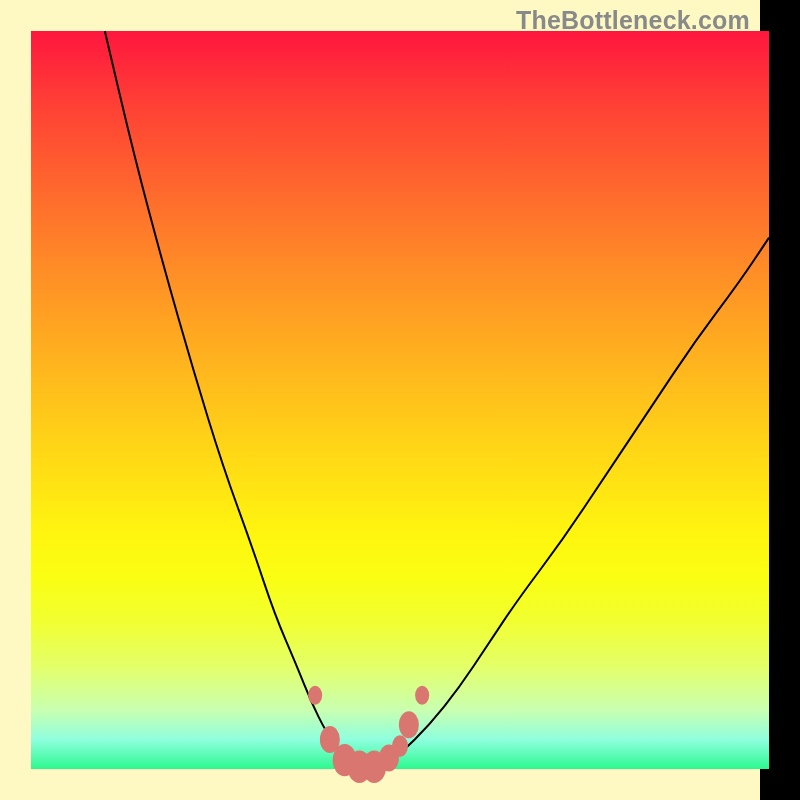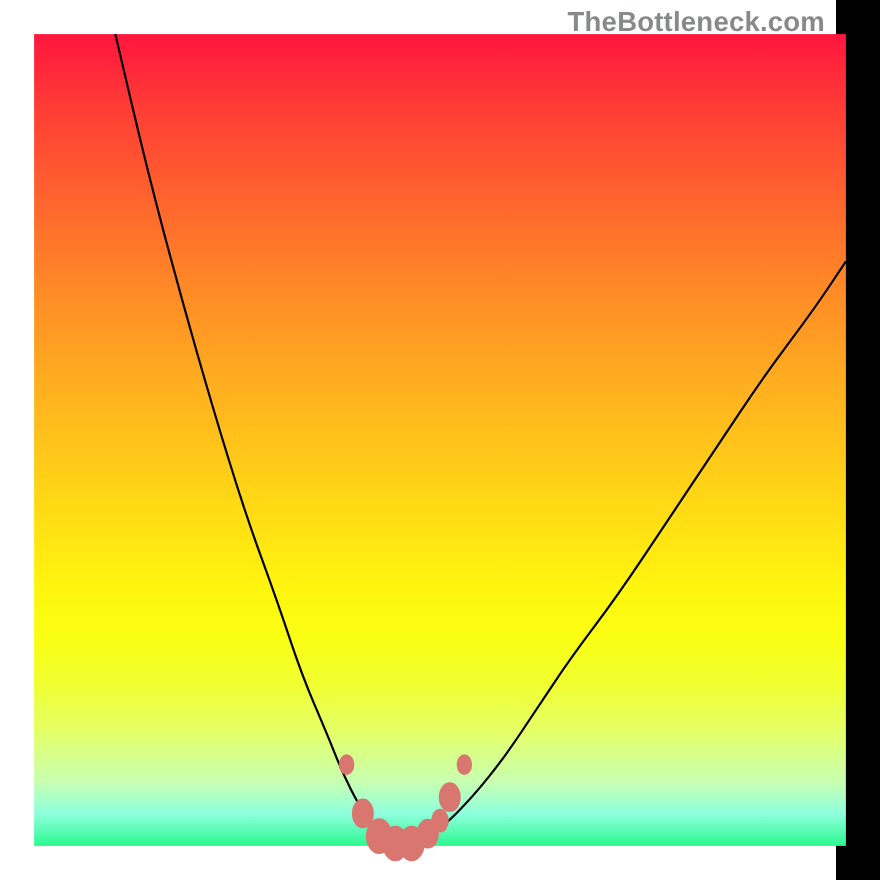--- a/index.html
+++ b/index.html
@@ -1,21 +1,21 @@
 <!DOCTYPE html>
 <html><head>
 <meta charset="utf-8">
 <style>
   * { margin: 0; padding: 0; box-sizing: border-box; }
   html, body { width: 800px; height: 800px; overflow: hidden; background: #000; }
   .frame {
     position: relative;
     width: 760px;
     height: 800px;
-    background: #ffffff;
+    background: #fef9c3;
   }
   .plot-area {
     position: absolute;
     left: 31px;
     top: 31px;
     width: 738px;
     height: 738px;
     background: linear-gradient(to bottom,
       #ff163e 0%,
       #ff4035 10%,

